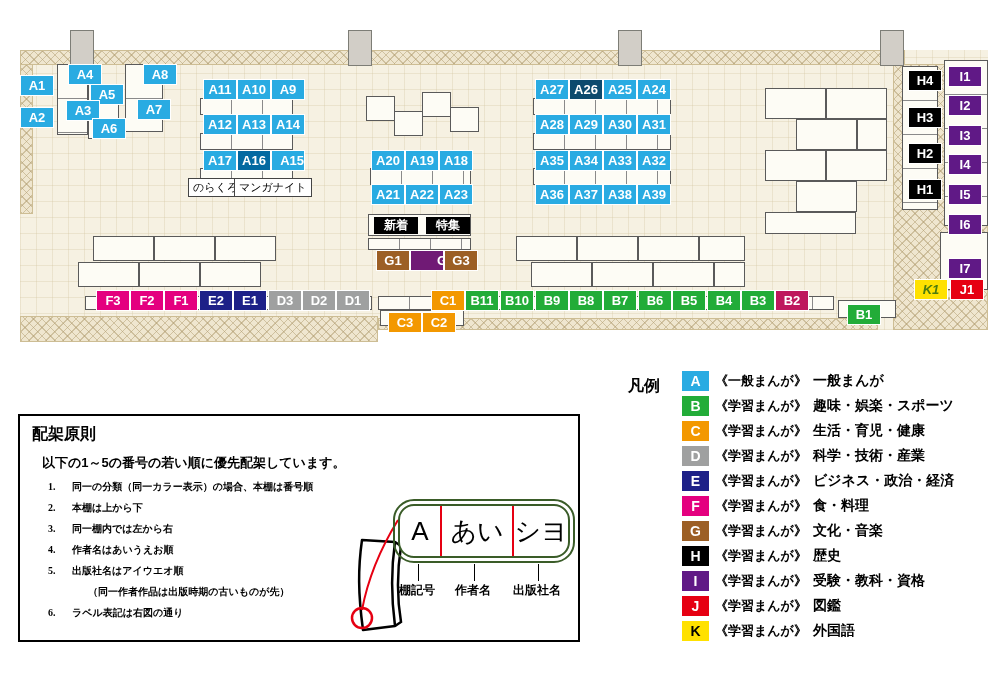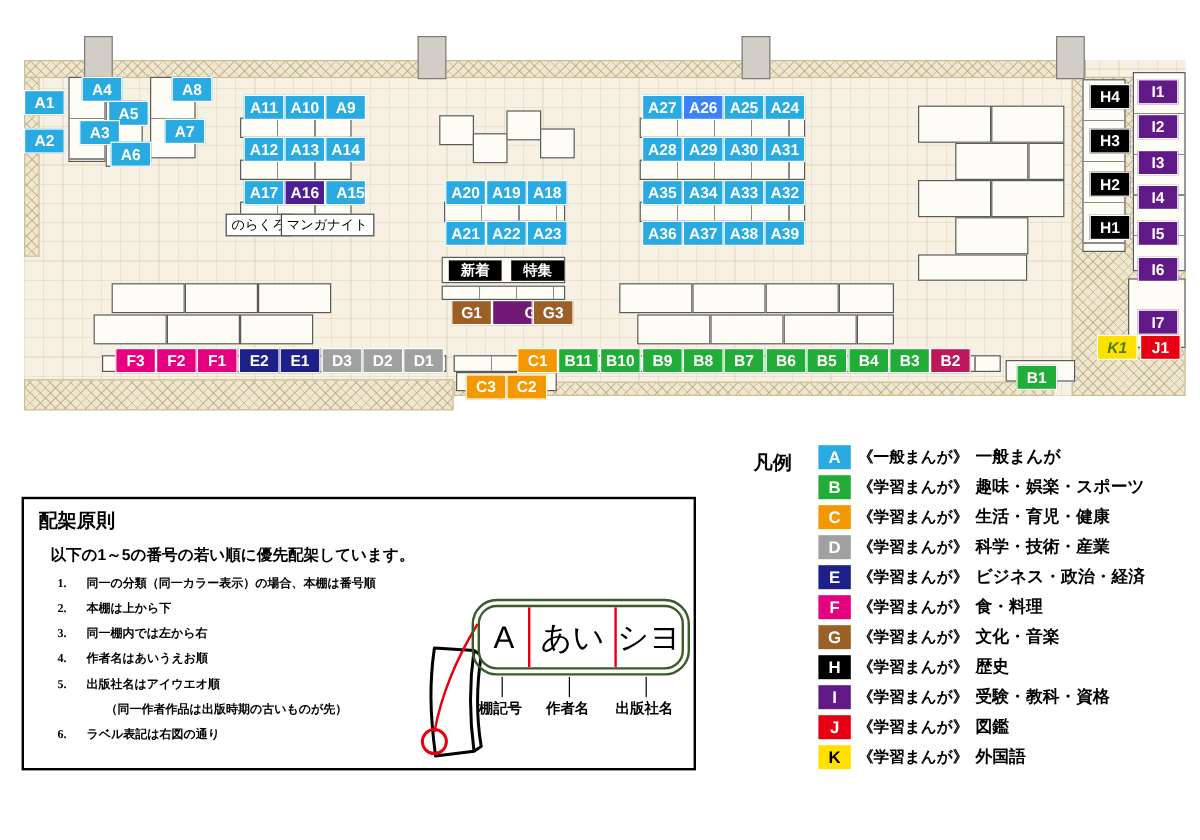--- a/index.html
+++ b/index.html
@@ -132,30 +132,30 @@
       <div class="chip" style="left: 92px; top: 118px; background: rgb(41, 171, 226);">A6</div>
       <div class="chip" style="left: 143px; top: 64px; background: rgb(41, 171, 226);">A8</div>
       <div class="chip" style="left: 137px; top: 99px; background: rgb(41, 171, 226);">A7</div>
       <div class="chip" style="left: 203px; top: 79px; background: rgb(41, 171, 226);">A11</div>
       <div class="chip" style="left: 237px; top: 79px; background: rgb(41, 171, 226);">A10</div>
       <div class="chip" style="left: 271px; top: 79px; background: rgb(41, 171, 226);">A9</div>
       <div class="chip" style="left: 203px; top: 114px; background: rgb(41, 171, 226);">A12</div>
       <div class="chip" style="left: 237px; top: 114px; background: rgb(41, 171, 226);">A13</div>
       <div class="chip" style="left: 271px; top: 114px; background: rgb(41, 171, 226);">A14</div>
       <div class="chip" style="left: 203px; top: 150px; background: rgb(41, 171, 226);">A17</div>
-      <div class="chip" style="left: 237px; top: 150px; background: #4c1d95;">A16</div>
+      <div class="chip" style="left: 237px; top: 150px; background: #0369a1;">A16</div>
       <div class="chip" style="left: 271px; top: 150px; background: rgb(41, 171, 226); text-align: right;">A15</div>
       <div class="chip" style="left: 371px; top: 150px; background: rgb(41, 171, 226);">A20</div>
       <div class="chip" style="left: 405px; top: 150px; background: rgb(41, 171, 226);">A19</div>
       <div class="chip" style="left: 439px; top: 150px; background: rgb(41, 171, 226);">A18</div>
       <div class="chip" style="left: 371px; top: 184px; background: rgb(41, 171, 226);">A21</div>
       <div class="chip" style="left: 405px; top: 184px; background: rgb(41, 171, 226);">A22</div>
       <div class="chip" style="left: 439px; top: 184px; background: rgb(41, 171, 226);">A23</div>
       <div class="chip" style="left: 535px; top: 79px; background: rgb(41, 171, 226);">A27</div>
-      <div class="chip" style="left: 569px; top: 79px; background: #3b82f6;">A26</div>
+      <div class="chip" style="left: 569px; top: 79px; background: #0c4a6e;">A26</div>
       <div class="chip" style="left: 603px; top: 79px; background: rgb(41, 171, 226);">A25</div>
       <div class="chip" style="left: 637px; top: 79px; background: rgb(41, 171, 226);">A24</div>
       <div class="chip" style="left: 535px; top: 114px; background: rgb(41, 171, 226);">A28</div>
       <div class="chip" style="left: 569px; top: 114px; background: rgb(41, 171, 226);">A29</div>
       <div class="chip" style="left: 603px; top: 114px; background: rgb(41, 171, 226);">A30</div>
       <div class="chip" style="left: 637px; top: 114px; background: rgb(41, 171, 226);">A31</div>
       <div class="chip" style="left: 535px; top: 150px; background: rgb(41, 171, 226);">A35</div>
       <div class="chip" style="left: 569px; top: 150px; background: rgb(41, 171, 226);">A34</div>
       <div class="chip" style="left: 603px; top: 150px; background: rgb(41, 171, 226);">A33</div>
       <div class="chip" style="left: 637px; top: 150px; background: rgb(41, 171, 226);">A32</div>

